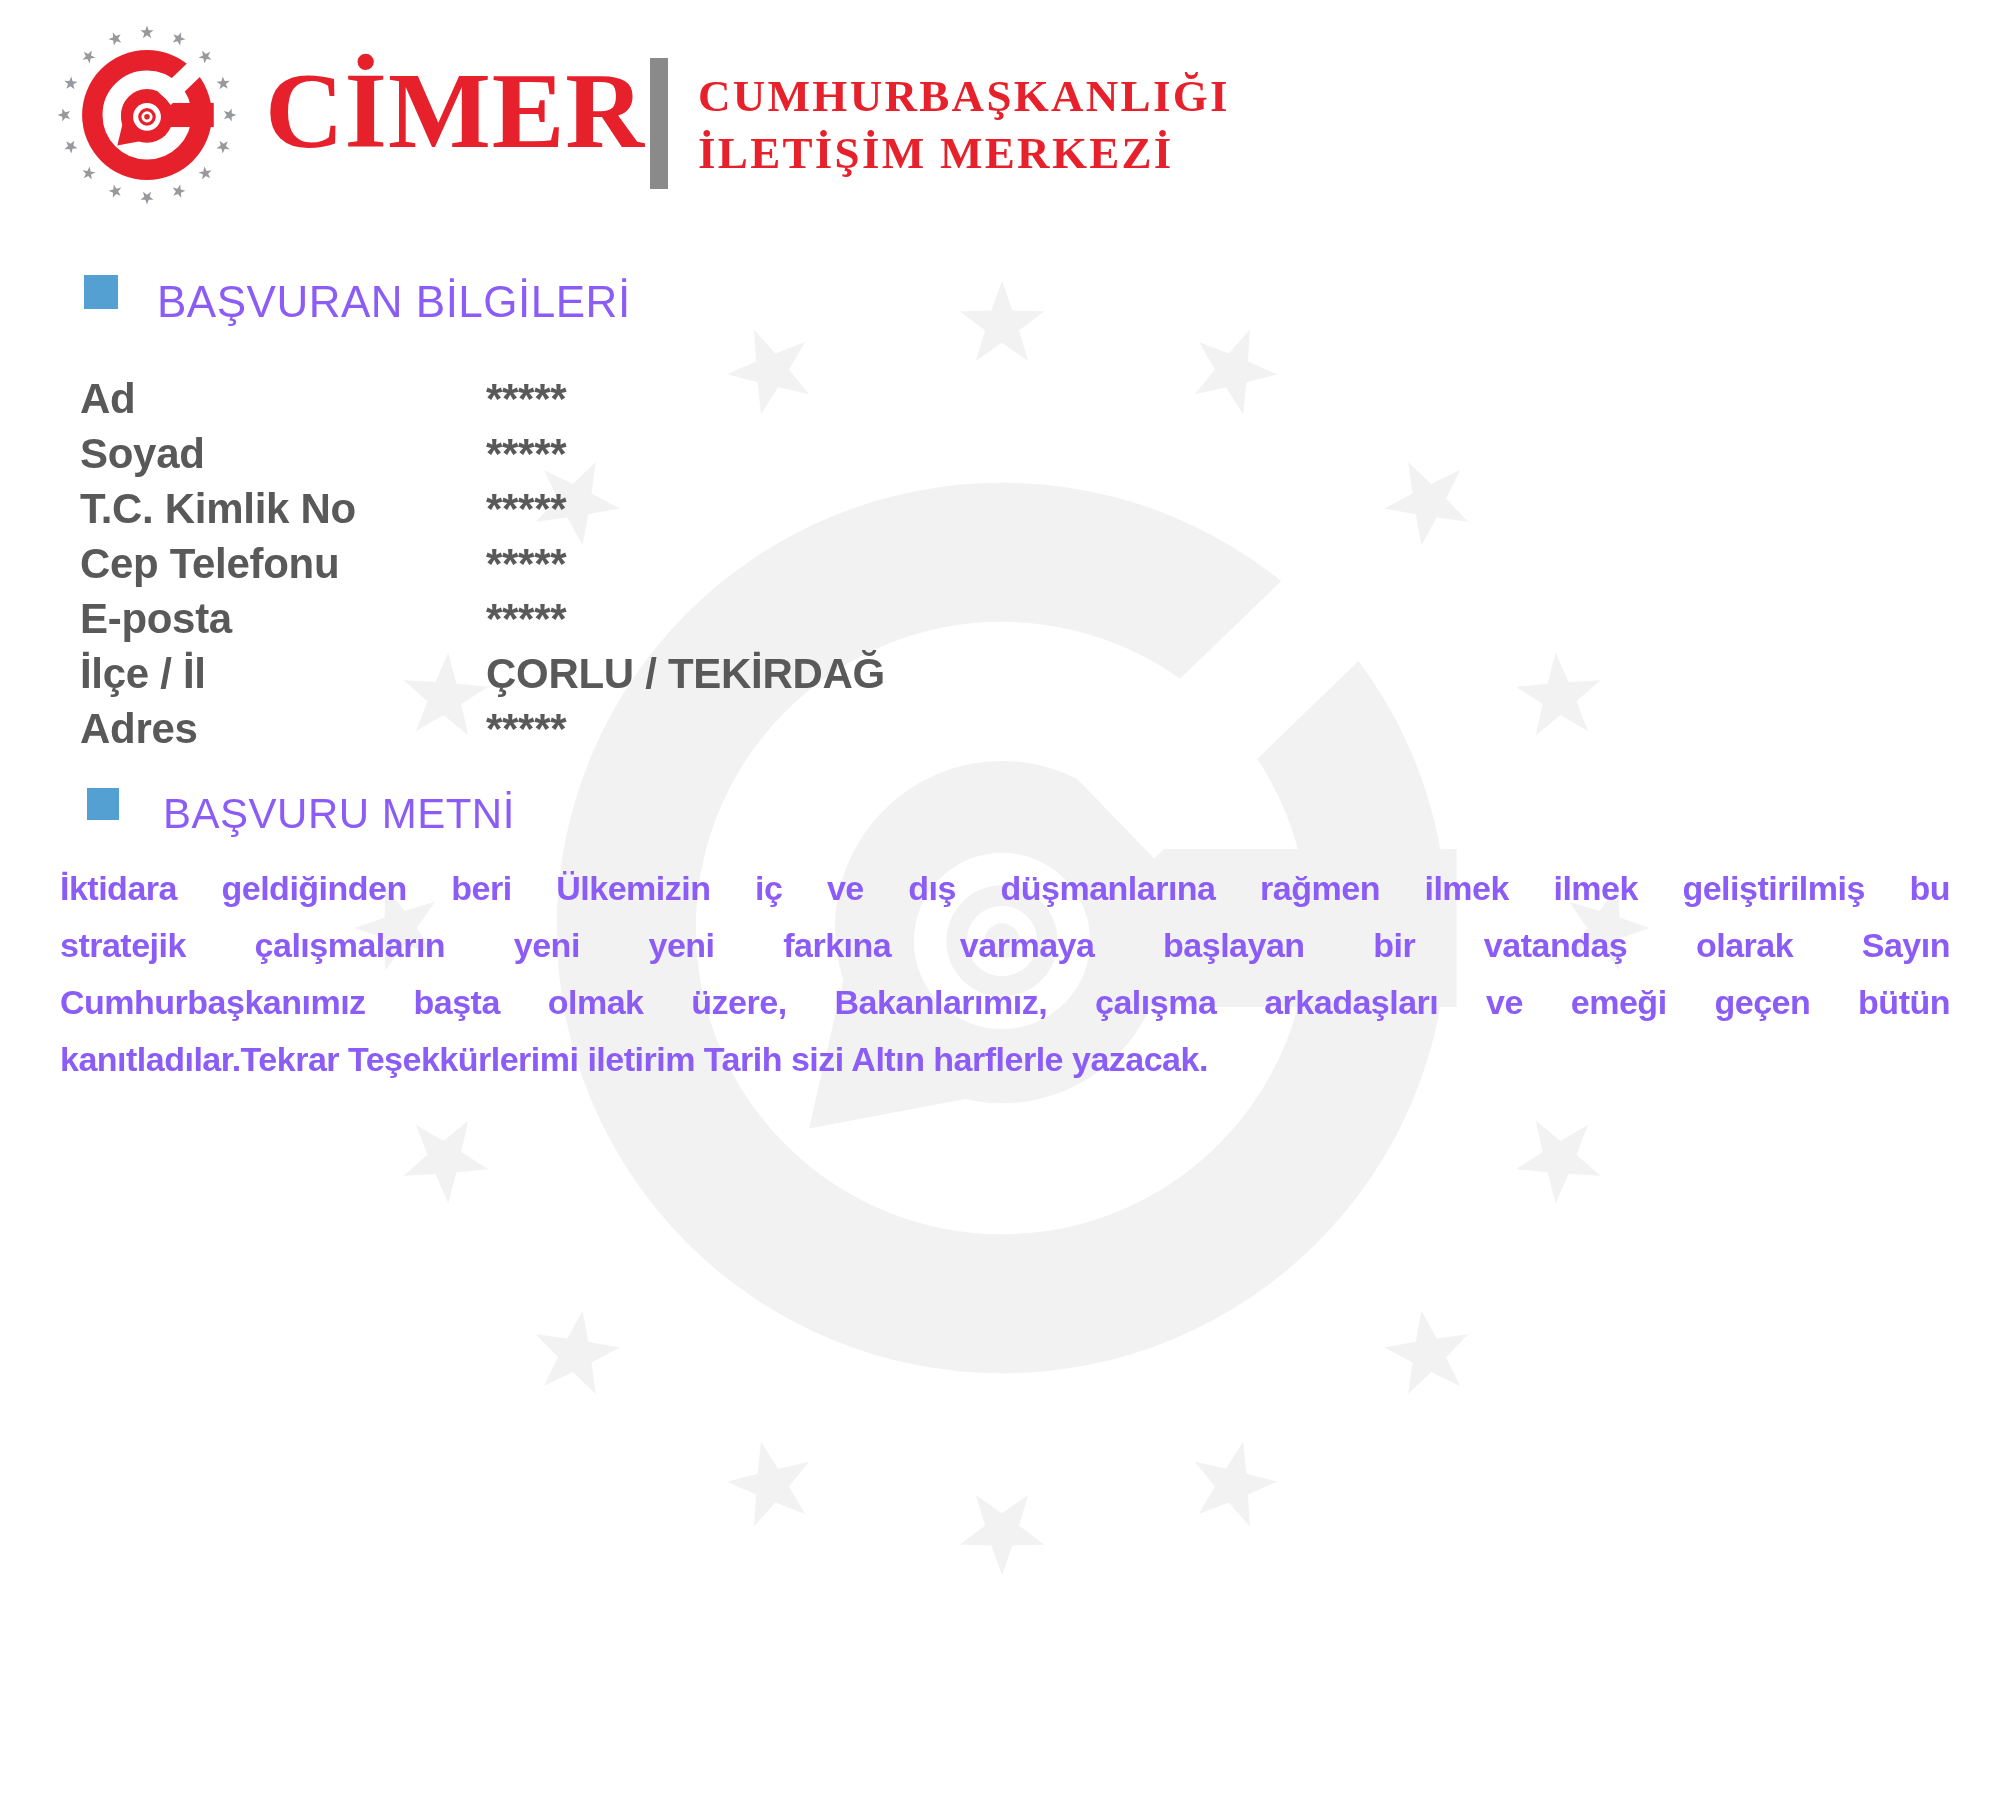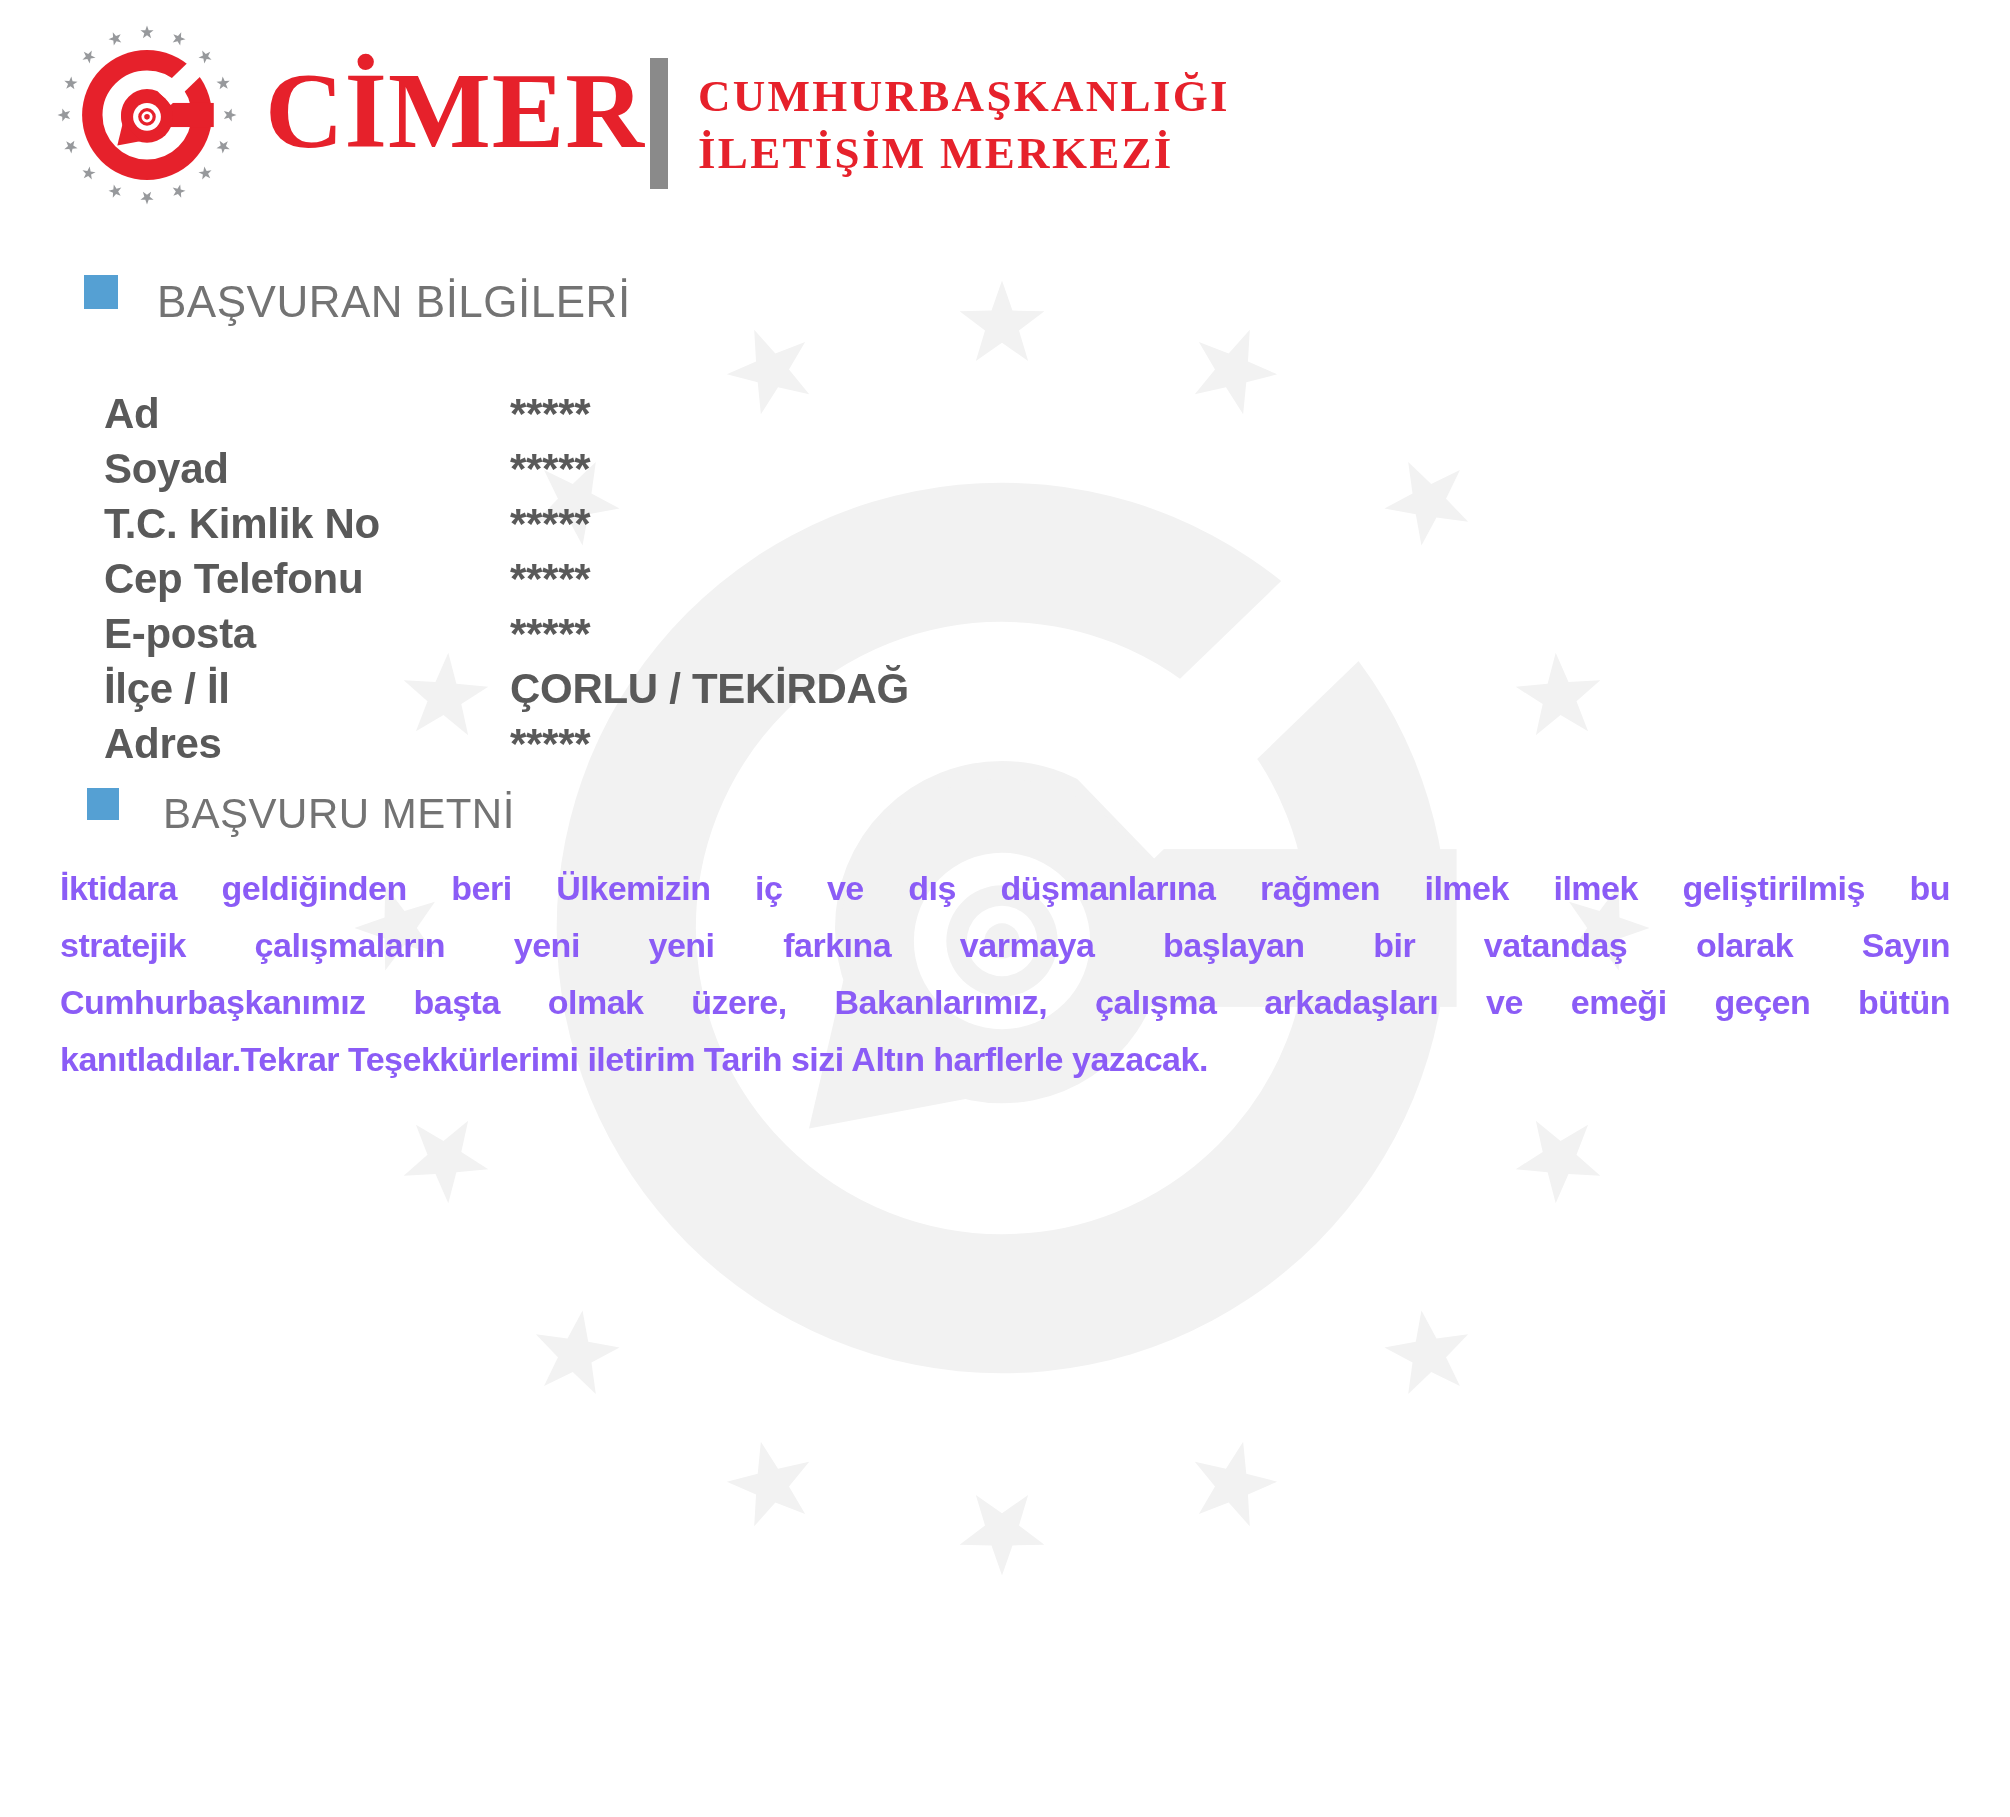--- a/index.html
+++ b/index.html
@@ -23,27 +23,27 @@
     font-size:45px;line-height:57px;color:#e6212b;letter-spacing:2.3px;white-space:nowrap;
   }
   
   .section{position:absolute;display:flex;align-items:flex-start;z-index:1;}
   .sec1{left:84px;top:275px;}
   .sec2{left:87px;top:788px;}
   .sec-square{background:#55a0d3;flex:0 0 auto;}
   .sec1 .sec-square{width:34px;height:34px;margin-right:39px;}
   .sec2 .sec-square{width:32px;height:32px;margin-right:24px;}
   .sec-label{
-    color:#737373;font-weight:400;white-space:nowrap;line-height:1;
+    color:#8b5cf6;font-weight:400;white-space:nowrap;line-height:1;
     position:relative;top:4.6px;letter-spacing:0.5px;text-align:center;
   }
   .sec1 .sec-label{font-size:44px;}
   .sec2 .sec-label{font-size:42px;margin-left:20px;}
   
-  .fields{position:absolute;left:104px;top:371px;width:928px;z-index:1;margin-top:15px;}
+  .fields{position:absolute;left:80px;top:371px;width:928px;z-index:1;}
   .field-row{position:relative;height:55px;line-height:55px;white-space:nowrap;}
   .field-label,.field-value{
     font-size:42px;font-weight:bold;color:#595959;letter-spacing:-0.3px;
   }
   .field-value{position:absolute;left:406px;top:0;line-height:55px;}
   
   .body-text{
     position:absolute;left:60px;top:860px;width:1890px;z-index:1;
     font-size:34px;font-weight:bold;color:#8b5cf6;line-height:57px;letter-spacing:-0.5px;
   }

